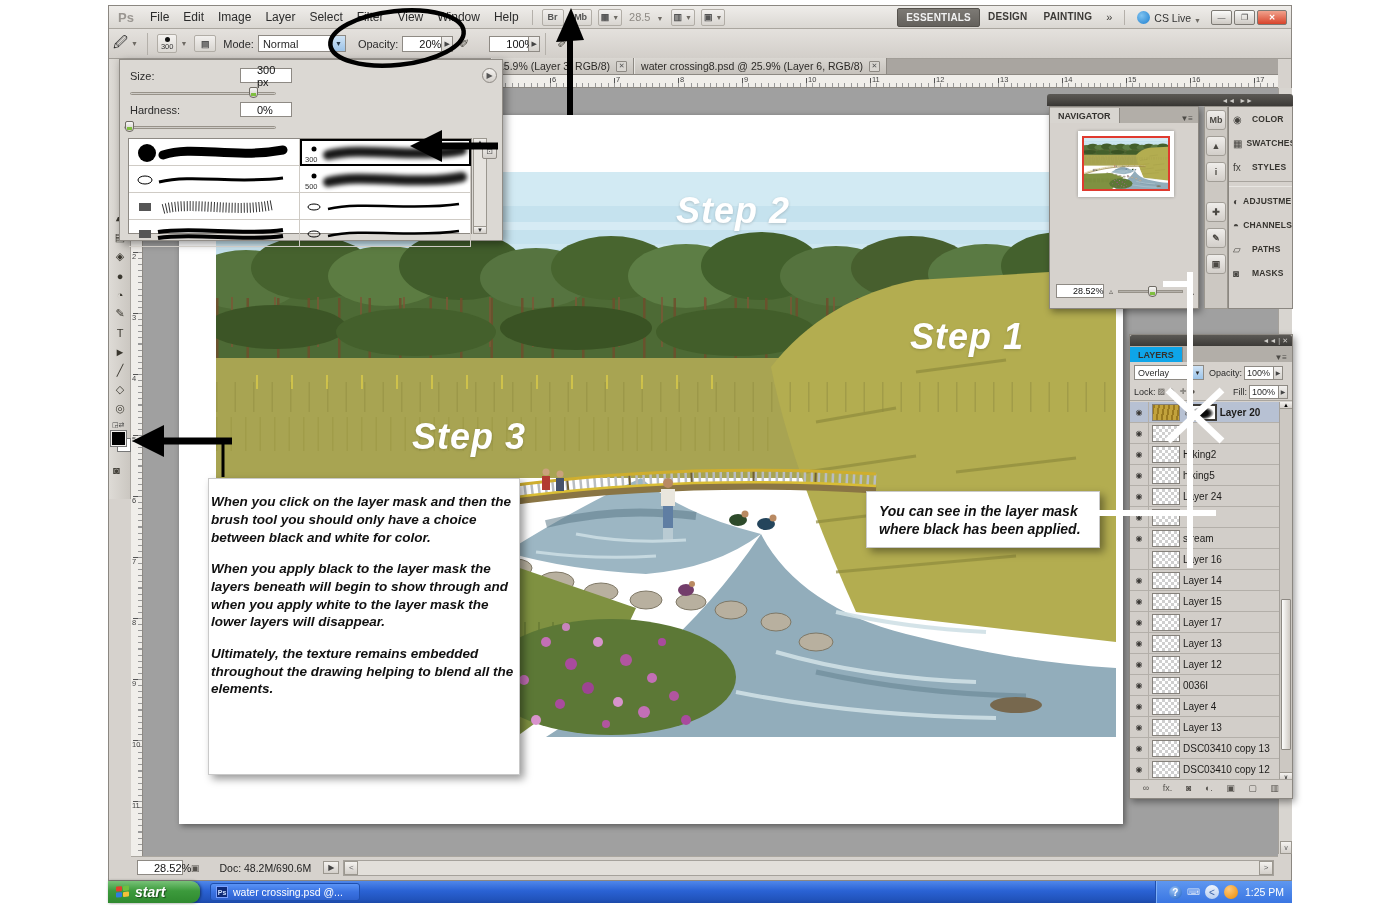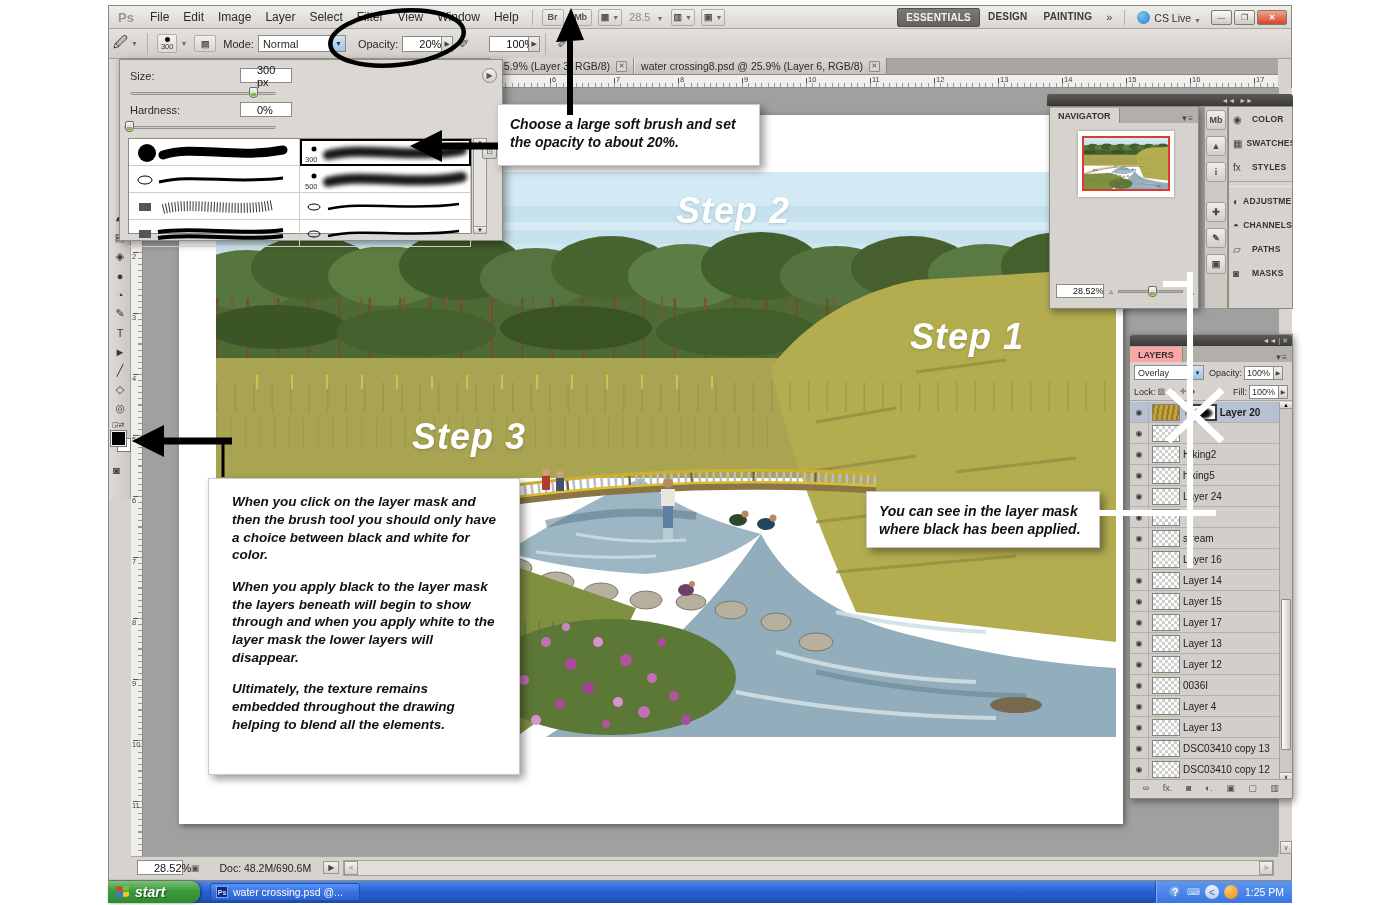--- a/index.html
+++ b/index.html
@@ -104,21 +104,21 @@
   .docklabels { position:absolute; left:1119px; top:100px; width:65px; height:203px; background:#d6d2cd; border:1px solid #8b8781; z-index:12; overflow:hidden; }
   .dock-item { height:24px; display:flex; align-items:center; padding-left:4px; white-space:nowrap; }
   .dock-item .g { width:15px; font-size:10px; color:#44423e; margin-right:4px; font-style:normal; }
   .dock-item .t { font-size:8.5px; font-weight:bold; color:#36342f; letter-spacing:.2px; }
   .dock-div { height:6px; border-top:1px solid #a8a49e; border-bottom:1px solid #e8e6e2; margin:2px 0; }
 
   
   .layers { position:absolute; left:1020px; top:328px; width:164px; height:465px; background:#d6d2cd; border:1px solid #8b8781; box-shadow:2px 3px 7px rgba(0,0,0,.4); z-index:14; }
   .lp-dark { height:11px; background:linear-gradient(#5b5955,#3c3a37); color:#cfcdc9; font-size:7px; display:flex; align-items:center; justify-content:flex-end; padding:0 4px; border-radius:2px 2px 0 0; }
   .lp-tabrow { height:16px; background:#b2aea8; display:flex; align-items:flex-end; }
-  .lp-tab { height:15px; background:#fca5a5; border-right:1px solid #8d8983; padding:0 8px; font-size:9px; font-weight:bold; color:#33312e; display:flex; align-items:center; }
+  .lp-tab { height:15px; background:#0ea5e9; border-right:1px solid #8d8983; padding:0 8px; font-size:9px; font-weight:bold; color:#33312e; display:flex; align-items:center; }
   .lp-blend { height:21px; display:flex; align-items:center; padding:0 4px; font-size:9px; color:#2b2b2b; }
   .lp-sel { background:#fff; border:1px solid #8e8a84; height:15px; width:70px; font-size:9px; display:flex; align-items:center; padding:0 3px; position:relative; }
   .lp-sel .dd2 { position:absolute; right:0; top:0; width:12px; height:100%; background:linear-gradient(#cfe3f5,#9cc3e8); border-left:1px solid #8e8a84; font-size:6px; display:flex; align-items:center; justify-content:center; }
   .lp-field { background:#fff; border:1px solid #8e8a84; height:14px; padding:0 2px; font-size:9px; display:flex; align-items:center; }
   .lp-spin { width:9px; height:14px; border:1px solid #8e8a84; border-left:none; background:linear-gradient(#f0eeec,#d5d2cd); font-size:6px; display:flex; align-items:center; justify-content:center; color:#444; }
   .lp-lock { height:18px; display:flex; align-items:center; padding:0 4px; font-size:9px; color:#2b2b2b; border-bottom:1px solid #aaa69f; }
   .lock-ico { font-size:8px; margin:0 2px; color:#55524d; }
   .lp-rows { position:absolute; left:0; top:67px; width:162px; height:378px; overflow:hidden; background:#c9c5bf; }
   .lrow { height:21px; background:#d2cec9; border-bottom:1px solid #b3afa9; display:flex; align-items:center; position:relative; }
   .lrow.sel { background:#b7c1d3; }
@@ -732,23 +732,22 @@
           <div class="lb-ico">fx.</div>
           <div class="lb-ico">◙</div>
           <div class="lb-ico">◐.</div>
           <div class="lb-ico">▣</div>
           <div class="lb-ico">▢</div>
           <div class="lb-ico">▥</div>
         </div>
     </div>
   </div>
 
-  <div class="note" style="left:497px;top:104px;width:263px;height:62px;padding:10px 12px;font-size:14px;line-height:1.3">Choose a large soft brush and set the opacity to about 20%.</div>
   <div class="note" style="left:866px;top:491px;width:234px;height:57px;padding:10px 12px;font-size:14px;line-height:1.3">You can see in the layer mask where black has been applied.</div>
-  <div class="note" style="left:208px;top:478px;width:312px;height:297px;padding:14px 23px;font-size:13.5px;line-height:1.32">
+  <div class="note" style="left:208px;top:478px;width:312px;height:297px;padding:14px 2px;font-size:13.5px;line-height:1.32">
     <p>When you click on the layer mask and then the brush tool you should only have a choice between black and white for color.</p>
     <p>When you apply black to the layer mask the layers beneath will begin to show through and when you apply white to the layer mask the lower layers will disappear.</p>
     <p> Ultimately, the texture remains embedded throughout the drawing helping to blend all the elements.</p>
   </div>
   <div class="steplbl" style="left:676px;top:190px">Step 2</div>
   <div class="steplbl" style="left:910px;top:316px">Step 1</div>
   <div class="steplbl" style="left:412px;top:416px">Step 3</div>
 
   <svg class="overlay" viewBox="0 0 1400 905">
     <ellipse cx="397" cy="38" rx="67" ry="27" fill="none" stroke="#000" stroke-width="4.5" transform="rotate(-6 397 38)"></ellipse>

